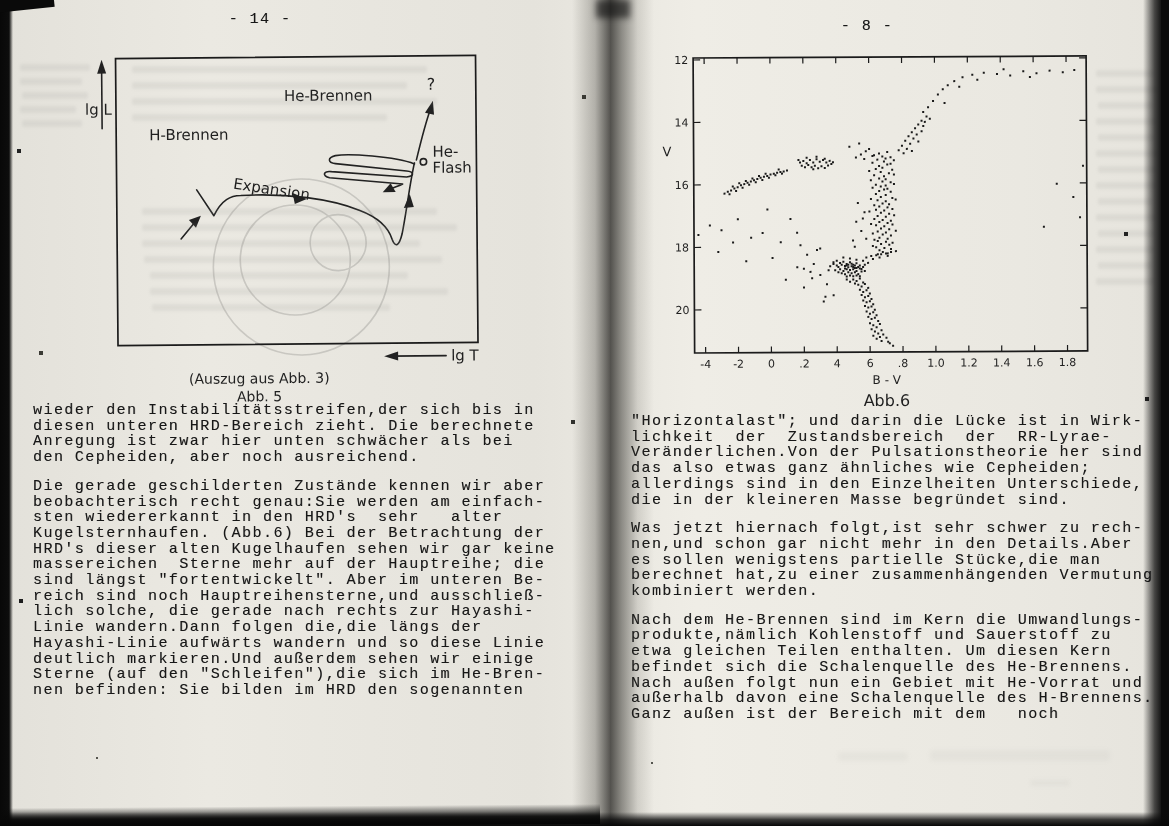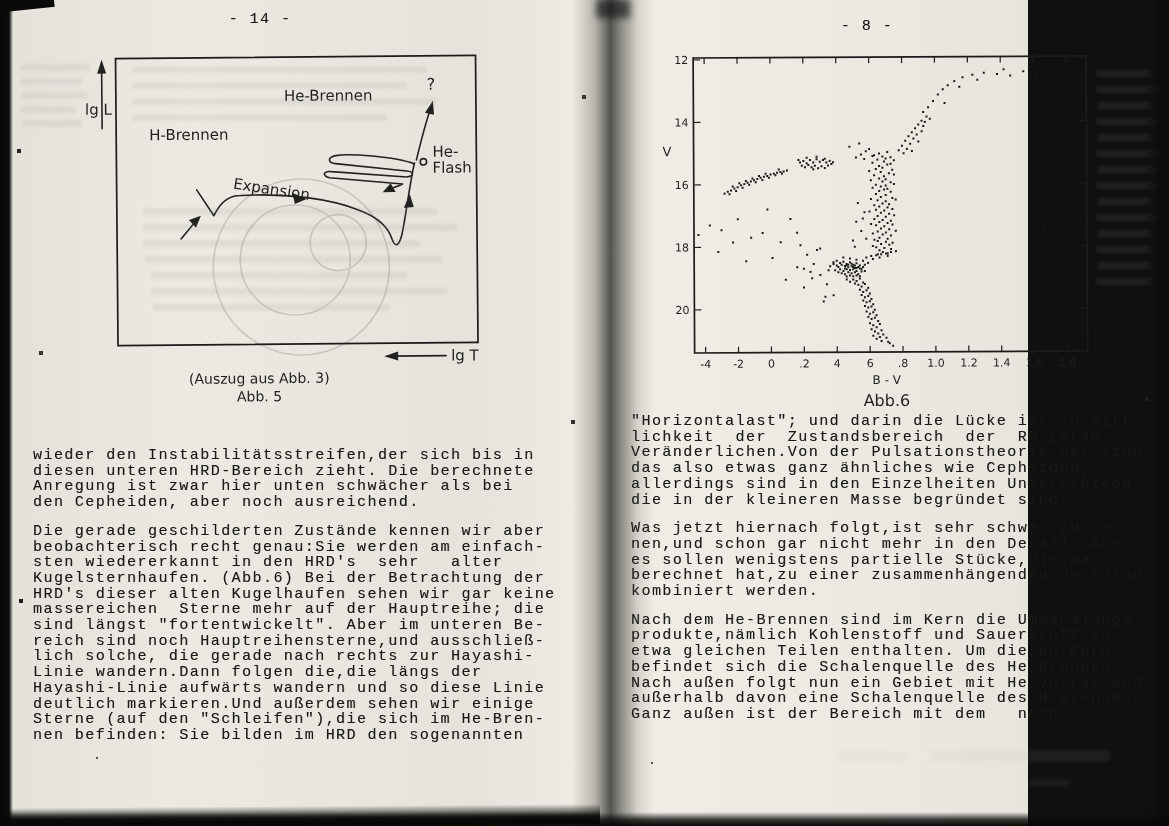--- a/index.html
+++ b/index.html
@@ -2,34 +2,34 @@
 <html><head>
 <meta charset="utf-8">
 <style>
   html,body{margin:0;padding:0;}
   body{
     width:1169px;height:826px;overflow:hidden;position:relative;
     background:#101010;
     font-family:"Liberation Sans", sans-serif;
   }
   #scan{
-    position:absolute;left:0;top:0;width:1028px;height:826px;
+    position:absolute;left:0;top:0;width:1161px;height:826px;
     background:linear-gradient(90deg,#e3e1da 0%,#ebe9e2 18%,#e5e3dc 46%,#efede6 60%,#eae8e1 88%,#e6e4dd 100%);
   }
   .tw{
     font-family:"Liberation Mono", monospace;
     font-size:15px;line-height:15.7px;letter-spacing:1.45px;
     color:#171717;white-space:pre;
     text-shadow:0.35px 0.35px 0 rgba(25,25,25,0.38);
   }
   .para{margin:0 0 13px 0;}
   .pagenum{position:absolute;text-align:center;width:110px;}
   #pnum-left{left:205px;top:12px;}
   #pnum-right{left:812px;top:19px;}
-  #lefttext{position:absolute;left:33px;top:448px;width:560px;}
+  #lefttext{position:absolute;left:33px;top:403px;width:560px;}
   #righttext{position:absolute;left:631px;top:414px;width:540px;}
   #fig5{position:absolute;left:83px;top:45px;width:420px;height:365px;transform:rotate(-0.5deg);}
   #fig6{position:absolute;left:650px;top:40px;width:465px;height:378px;transform:rotate(-0.3deg);}
   svg text{font-family:"DejaVu Sans", sans-serif;fill:#1f1f1f;}
   .sketch{stroke:#222;stroke-width:1.6;fill:none;stroke-linecap:round;stroke-linejoin:round;}
   .frame{stroke:#1b1b1b;stroke-width:1.7;fill:none;}
   .tick{stroke:#1b1b1b;stroke-width:1.2;}
   .ghost{position:absolute;background:#8f8f8b;opacity:0.13;filter:blur(1.4px);height:7px;border-radius:2px;}
   .smudge{position:absolute;background:#a9a9a4;opacity:0.10;filter:blur(2px);border-radius:3px;}
   

